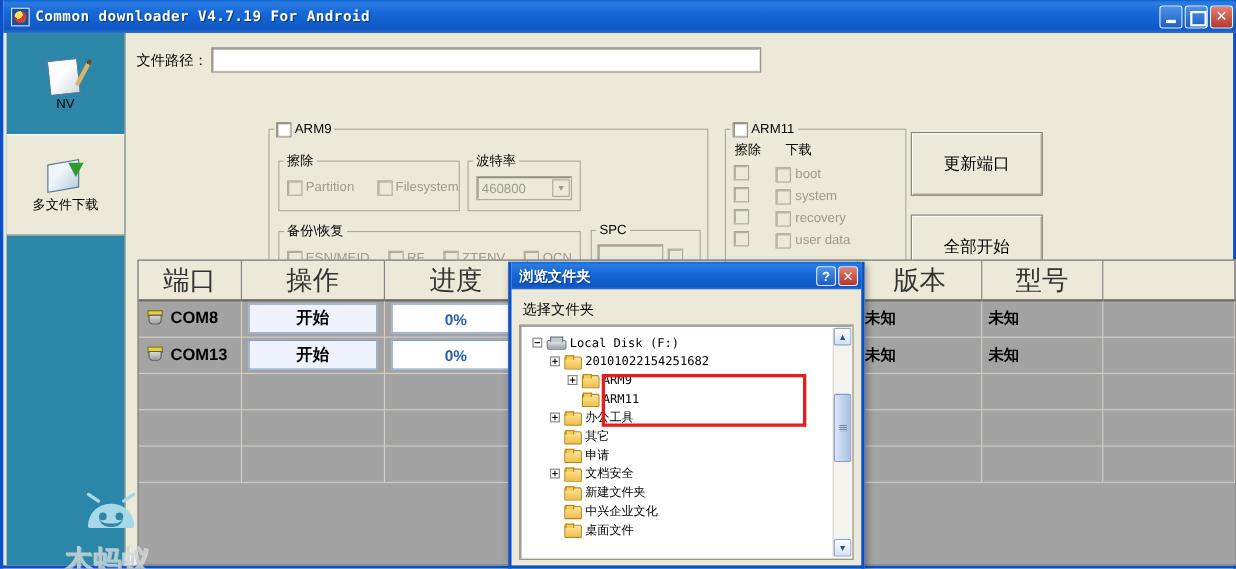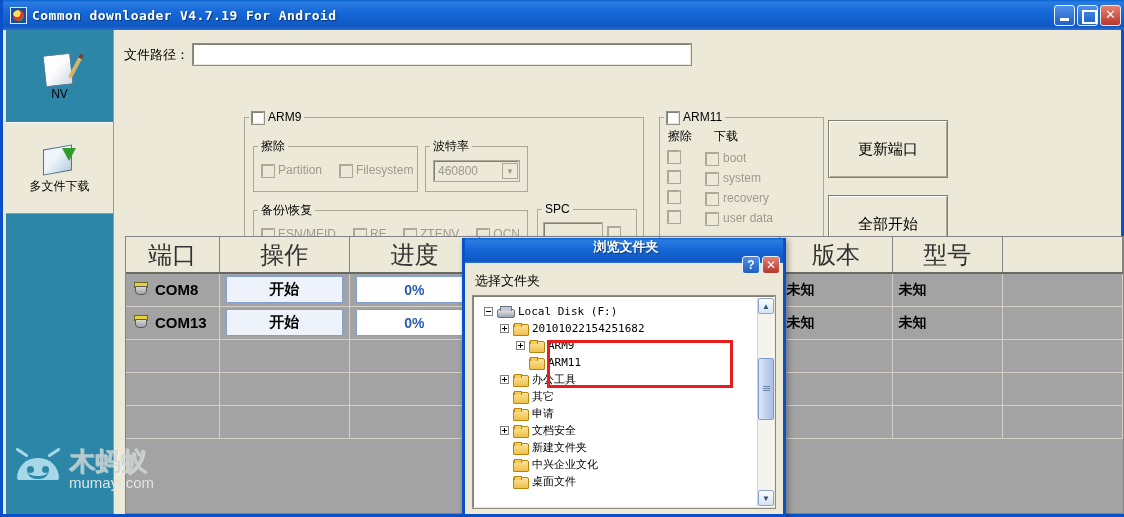--- a/index.html
+++ b/index.html
@@ -191,21 +191,21 @@
     background: #ECE9D8; border: 1px solid #aca899;
     display: flex; align-items: center; justify-content: center;
     font-size: 8px; color: #9d9a8e;
   }
   .spc-row { display: flex; align-items: center; gap: 6px; margin: 7px 0 0 6px; }
   .spc-input {
     width: 58px; height: 18px; background: #ECE9D8;
     border: 1px solid; border-color: #7f7f72 #e9e7dc #e9e7dc #7f7f72;
     outline: 1px solid #aca899;
   }
-  .erase-row { display: flex; gap: 18px; margin: 8px 0 0 8px; }
+  .erase-row { display: flex; gap: 18px; margin: 8px 0 0 8px; justify-content: space-between; }
   .backup-row { display: flex; gap: 18px; margin: 8px 0 0 8px; }
 
   .arm11-head { display: flex; gap: 22px; margin: 4px 0 0 8px; font-size: 12px; }
   .arm11-row { display: flex; align-items: center; margin: 5px 0 0 8px; font-size: 12px; }
   .arm11-row .c1 { width: 38px; }
   .arm11-row .c2 { display: flex; align-items: center; gap: 5px; }
 
   
   .btn {
     position: absolute;
@@ -281,21 +281,21 @@
     width: 324px; height: 279px;
     border: 3px solid #0A50C8;
     border-top: none;
     background: #ECE9D8;
     box-shadow: 2px 2px 6px rgba(0,0,0,.35);
   }
   .dlg-title {
     height: 25px;
     background: linear-gradient(to bottom,
       #0A64D2 0%, #2A7BE0 10%, #1668D8 45%, #0F58C4 90%, #2E6FD0 100%);
-    display: flex; align-items: center; padding: 0 3px 0 7px; flex-direction: column;
+    display: flex; align-items: center; padding: 0 3px 0 7px;
   }
   .dlg-title .t {
     color: #fff; font-size: 13px; font-weight: bold;
     text-shadow: 1px 1px 1px rgba(0,0,0,.45);
   }
   .dlg-btns { margin-left: auto; display: flex; gap: 2px; }
   .dlg-btn {
     width: 18px; height: 18px; border: 1px solid #e8f0fd; border-radius: 3px;
     background: linear-gradient(to bottom, #4f91e8, #1d5fc4);
     color: #fff; font-size: 12px; font-weight: bold;
@@ -403,22 +403,23 @@
   .sb-thumb::after {
     content: ""; position: absolute; left: 4px; top: 27px;
     width: 7px; height: 6px;
     background: repeating-linear-gradient(to bottom, #6b84ad 0 1px, transparent 1px 2px);
   }
 
   
   .watermark {
     position: absolute; left: 8px; bottom: 4px;
     width: 180px; height: 62px;
-    display: flex; align-items: flex-start; gap: 4px;
+    display: flex; align-items: center; gap: 4px;
     pointer-events: none;
+    flex-direction: column;
   }
   .wm-droid { width: 54px; height: 44px; position: relative; flex: none; }
   .wm-droid::before {
     content: ""; position: absolute; left: 6px; top: 10px;
     width: 42px; height: 22px;
     background: #a8d8e8;
     border-radius: 21px 21px 2px 2px;
   }
   .wm-eye1, .wm-eye2 {
     position: absolute; top: 18px; width: 7px; height: 7px;

